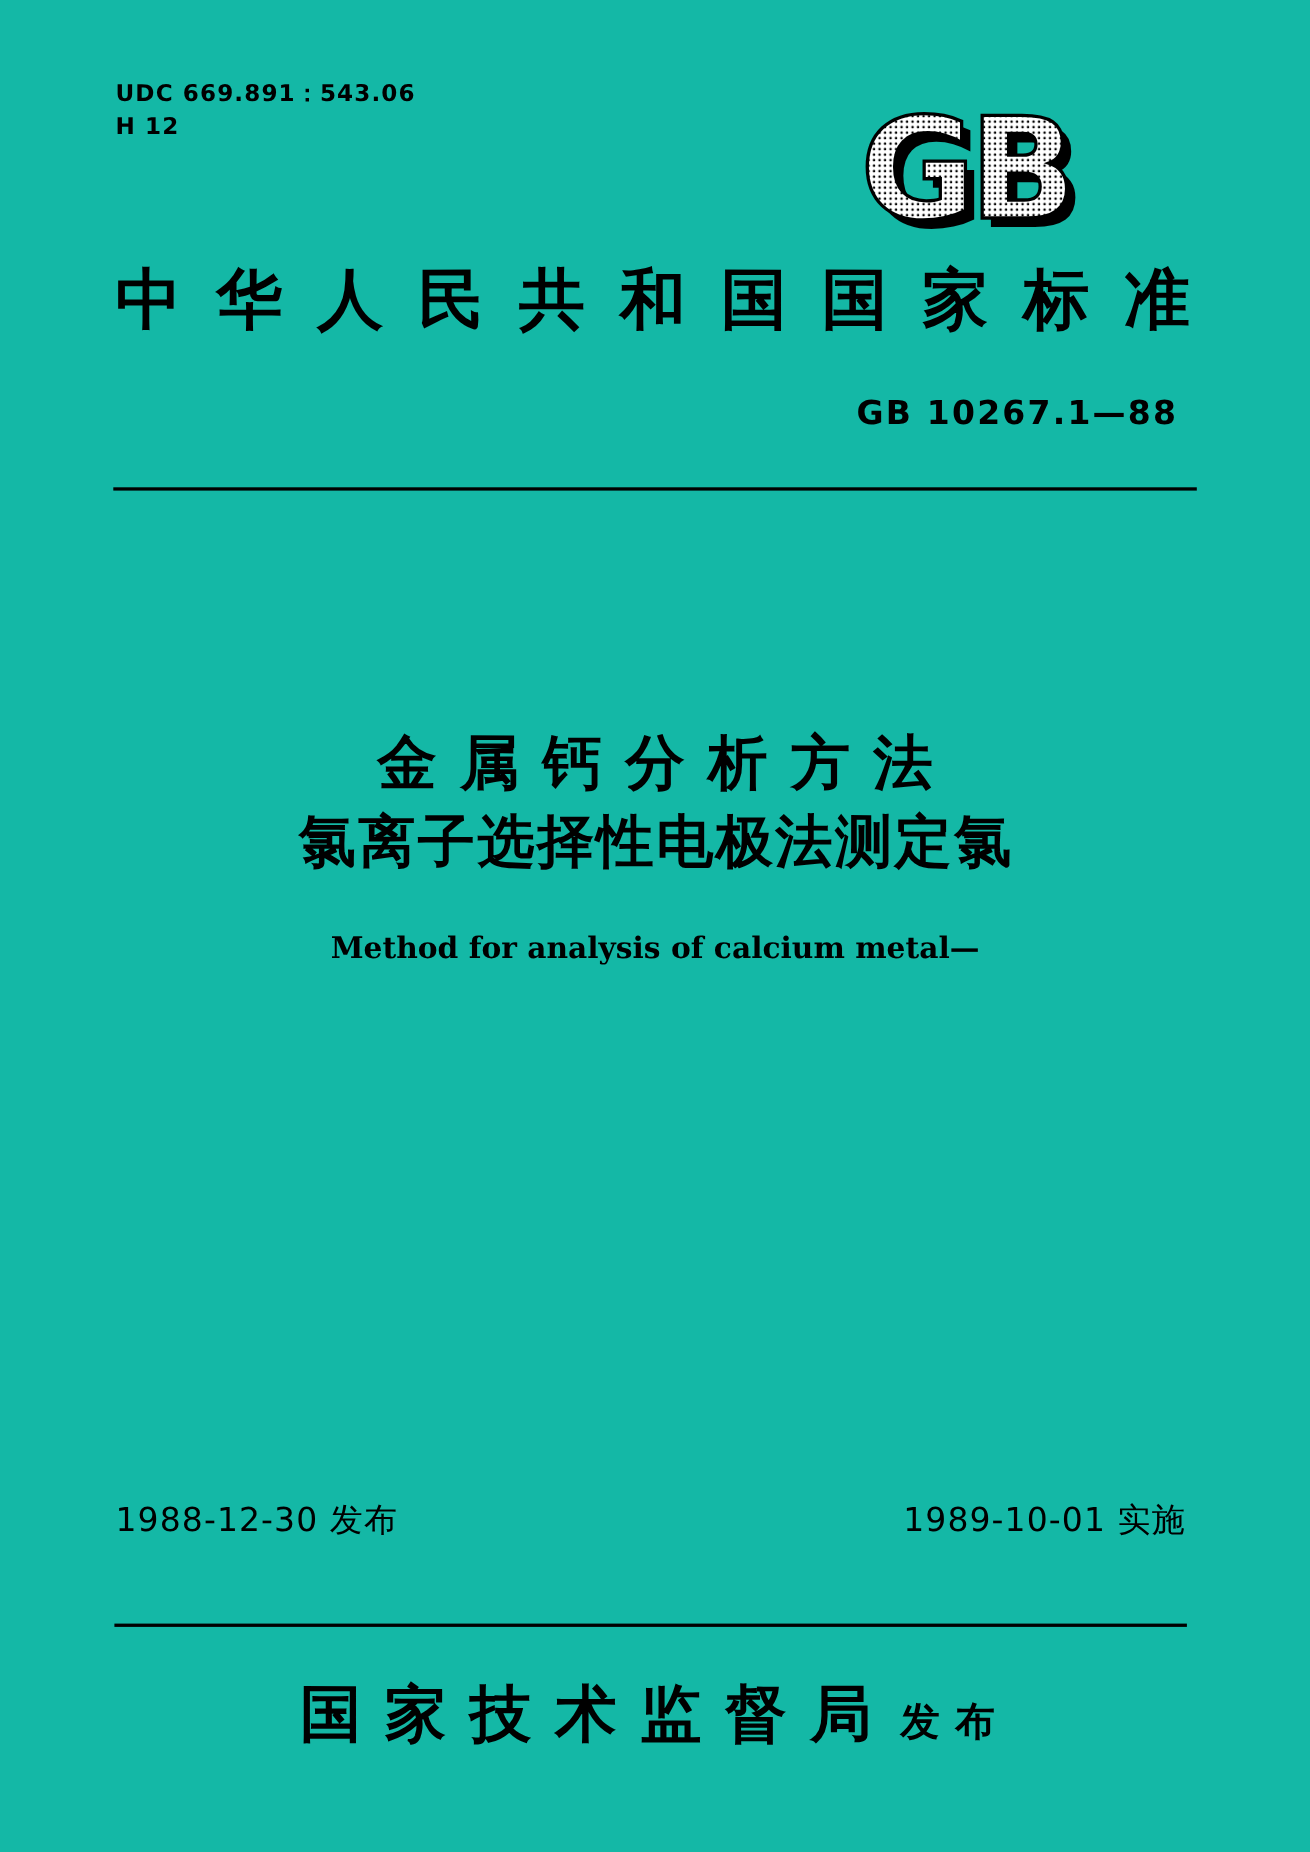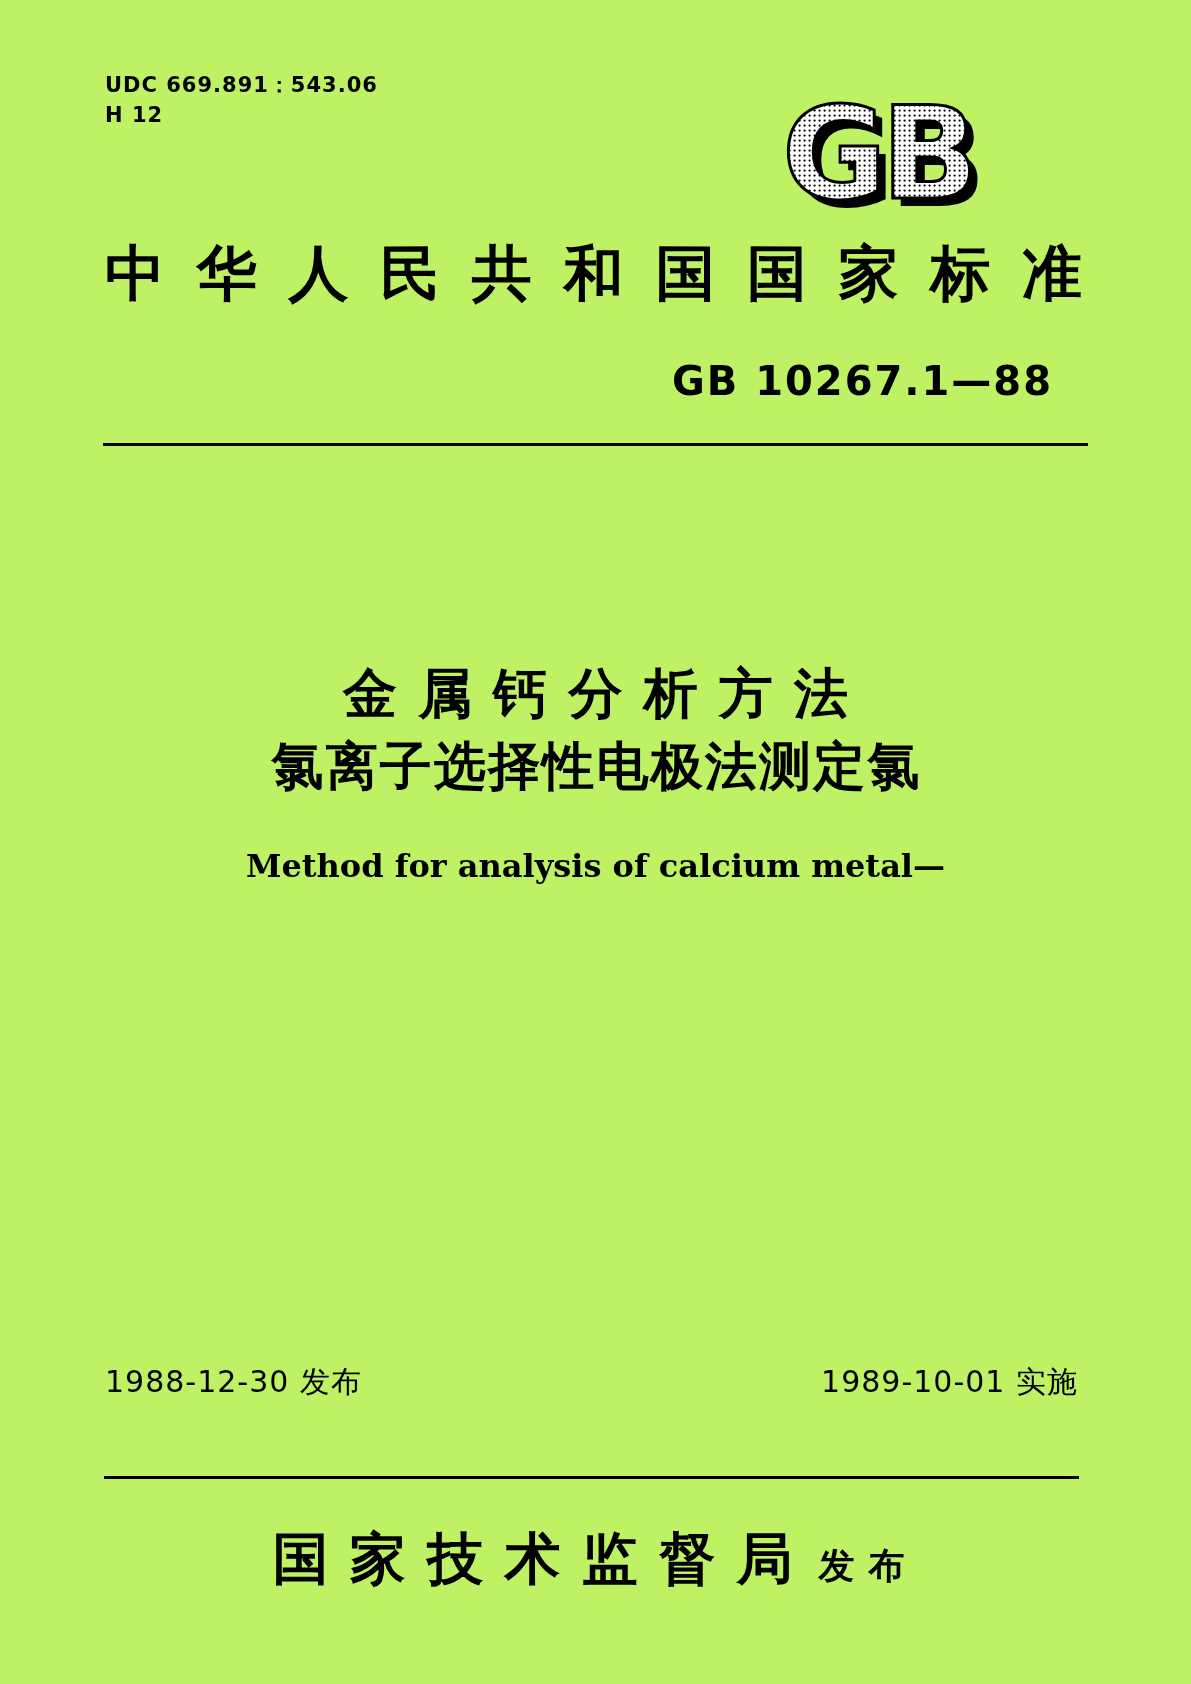--- a/index.html
+++ b/index.html
@@ -1,21 +1,21 @@
 <!DOCTYPE html>
 <html><head>
 <meta charset="utf-8">
 <style>
   html, body { margin: 0; padding: 0; background: #e8e8e8; }
   .page {
     position: relative;
     width: 1191px;
     height: 1684px;
     margin: 0 auto;
-    background: #bef264;
+    background: #14b8a6;
     color: #000;
     font-family: "Liberation Sans", sans-serif;
     overflow: hidden;
   }
 
   
   .udc-block {
     position: absolute;
     left: 105px;
     top: 70px;
@@ -49,25 +49,25 @@
     font-weight: bold;
     font-size: 60px;
     line-height: 66px;
     display: flex;
     justify-content: space-between;
     white-space: nowrap;
   }
 
   .std-number {
     position: absolute;
-    right: 138px;
+    right: 120px;
     top: 358px;
     font-family: "DejaVu Sans", sans-serif;
     font-weight: bold;
-    font-size: 40px;
+    font-size: 30px;
     letter-spacing: 2px;
     white-space: nowrap;
   }
 
   .rule { position: absolute; background: #000; }
   .rule-top    { left: 103px; top: 443px;  width: 985px; height: 3px; }
   .rule-bottom { left: 104px; top: 1476px; width: 975px; height: 3px; }
 
   
   .cn-title {
@@ -84,21 +84,21 @@
   .cn-title-2 { top: 738px; width: 648px; font-size: 52px; line-height: 1.1; }
 
   
   .en-title {
     position: absolute;
     left: 0;
     width: 100%;
     text-align: center;
     font-family: "DejaVu Serif", "Liberation Serif", serif;
     font-weight: bold;
-    font-size: 32px;
+    font-size: 27px;
     white-space: nowrap;
   }
   .en-title-1 { top: 847px; }
   .en-title-2 { top: 884px; }
 
   
   .date {
     position: absolute;
     top: 1362px;
     font-family: "DejaVu Sans", sans-serif;

